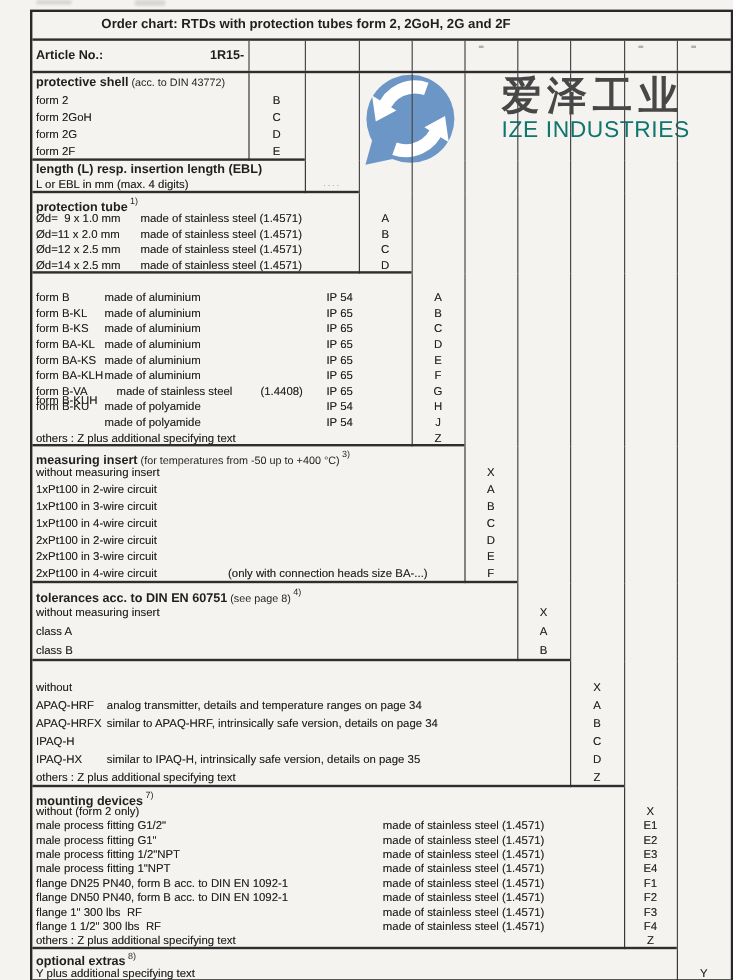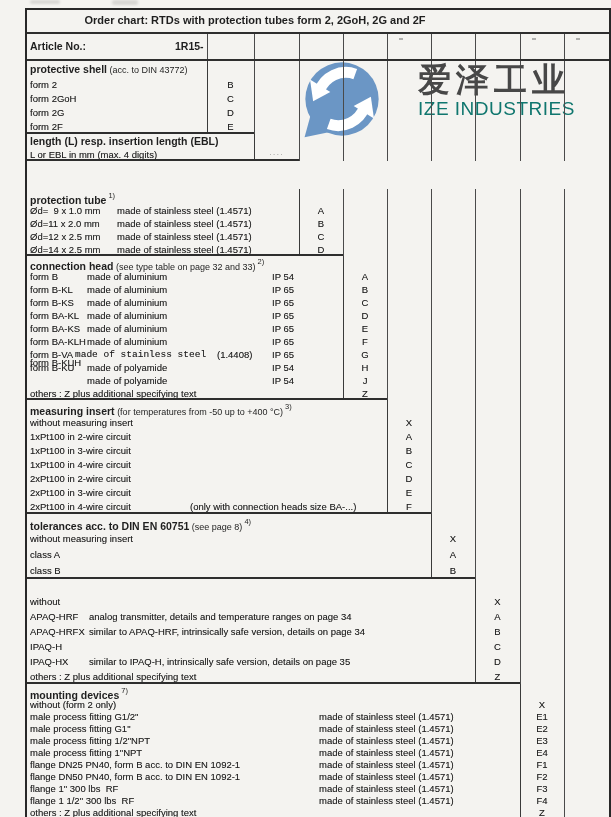--- a/index.html
+++ b/index.html
@@ -111,21 +111,21 @@
           <div class="vline dark" style="left: 227px;"></div>
           <div class="vline" style="left: 272px;"></div>
           <div class="vline" style="left: 316px;"></div>
           <div class="vline" style="left: 360px;"></div>
           <div class="vline" style="left: 404px;"></div>
           <div class="vline" style="left: 448px;"></div>
           <div class="vline" style="left: 493px;"></div>
           <div class="vline" style="left: 537px;"></div>
           <div class="sec-bottom" style="width: 272px;"></div>
         </div>
-        <div class="section" style="height: 67px; margin-top: 28px;">
+        <div class="section" style="height: 67px;">
           <div class="sec-head" style="height: 15px; line-height: 15px;"><span class="sec-title">protection tube</span><sup>1)</sup></div>
           <span class="abs" style="left: 3px; top: 15px; height: 13px; line-height: 13px;">Ød=  9 x 1.0 mm</span>
           <span class="abs" style="left: 90px; top: 15px; height: 13px; line-height: 13px;">made of stainless steel (1.4571)</span>
           <span class="abs code-cell" style="left: 272px; top: 15px; height: 13px; line-height: 13px; width: 44px;">A</span>
           <span class="abs" style="left: 3px; top: 28px; height: 13px; line-height: 13px;">Ød=11 x 2.0 mm</span>
           <span class="abs" style="left: 90px; top: 28px; height: 13px; line-height: 13px;">made of stainless steel (1.4571)</span>
           <span class="abs code-cell" style="left: 272px; top: 28px; height: 13px; line-height: 13px; width: 44px;">B</span>
           <span class="abs" style="left: 3px; top: 41px; height: 13px; line-height: 13px;">Ød=12 x 2.5 mm</span>
           <span class="abs" style="left: 90px; top: 41px; height: 13px; line-height: 13px;">made of stainless steel (1.4571)</span>
           <span class="abs code-cell" style="left: 272px; top: 41px; height: 13px; line-height: 13px; width: 44px;">C</span>
@@ -135,21 +135,20 @@
           <div class="vline dark" style="left: 272px;"></div>
           <div class="vline" style="left: 316px;"></div>
           <div class="vline" style="left: 360px;"></div>
           <div class="vline" style="left: 404px;"></div>
           <div class="vline" style="left: 448px;"></div>
           <div class="vline" style="left: 493px;"></div>
           <div class="vline" style="left: 537px;"></div>
           <div class="sec-bottom" style="width: 316px;"></div>
         </div>
         <div class="section" style="height: 144px;">
-          <div class="sec-head" style="height: 14px; line-height: 14px;"><span class="sec-title">connection head</span><span class="sec-note"> (see type table on page 32 and 33)</span><sup>2)</sup></div>
           <span class="abs" style="left: 3px; top: 14px; height: 13px; line-height: 13px;">form B</span>
           <span class="abs" style="left: 60px; top: 14px; height: 13px; line-height: 13px;">made of aluminium</span>
           <span class="abs" style="left: 245px; top: 14px; height: 13px; line-height: 13px;">IP 54</span>
           <span class="abs code-cell" style="left: 316px; top: 14px; height: 13px; line-height: 13px; width: 44px;">A</span>
           <span class="abs" style="left: 3px; top: 27px; height: 13px; line-height: 13px;">form B-KL</span>
           <span class="abs" style="left: 60px; top: 27px; height: 13px; line-height: 13px;">made of aluminium</span>
           <span class="abs" style="left: 245px; top: 27px; height: 13px; line-height: 13px;">IP 65</span>
           <span class="abs code-cell" style="left: 316px; top: 27px; height: 13px; line-height: 13px; width: 44px;">B</span>
           <span class="abs" style="left: 3px; top: 40px; height: 13px; line-height: 13px;">form B-KS</span>
           <span class="abs" style="left: 60px; top: 40px; height: 13px; line-height: 13px;">made of aluminium</span>
@@ -161,21 +160,21 @@
           <span class="abs code-cell" style="left: 316px; top: 53px; height: 13px; line-height: 13px; width: 44px;">D</span>
           <span class="abs" style="left: 3px; top: 66px; height: 13px; line-height: 13px;">form BA-KS</span>
           <span class="abs" style="left: 60px; top: 66px; height: 13px; line-height: 13px;">made of aluminium</span>
           <span class="abs" style="left: 245px; top: 66px; height: 13px; line-height: 13px;">IP 65</span>
           <span class="abs code-cell" style="left: 316px; top: 66px; height: 13px; line-height: 13px; width: 44px;">E</span>
           <span class="abs" style="left: 3px; top: 79px; height: 13px; line-height: 13px;">form BA-KLH</span>
           <span class="abs" style="left: 60px; top: 79px; height: 13px; line-height: 13px;">made of aluminium</span>
           <span class="abs" style="left: 245px; top: 79px; height: 13px; line-height: 13px;">IP 65</span>
           <span class="abs code-cell" style="left: 316px; top: 79px; height: 13px; line-height: 13px; width: 44px;">F</span>
           <span class="abs" style="left: 3px; top: 92px; height: 13px; line-height: 13px;">form B-VA</span>
-          <span class="abs" style="left: 48px; top: 92px; height: 13px; line-height: 13px; font-family: Liberation Mono, monospace;">made of stainless steel</span>
+          <span class="abs" style="left: 70px; top: 92px; height: 13px; line-height: 13px;">made of stainless steel</span>
           <span class="abs" style="left: 190px; top: 92px; height: 13px; line-height: 13px;">(1.4408)</span>
           <span class="abs" style="left: 245px; top: 92px; height: 13px; line-height: 13px;">IP 65</span>
           <span class="abs code-cell" style="left: 316px; top: 92px; height: 13px; line-height: 13px; width: 44px;">G</span>
           <span class="abs" style="left: 3px; top: 105px; height: 13px; line-height: 13px;">form B-KU</span>
           <span class="abs" style="left: 60px; top: 105px; height: 13px; line-height: 13px;">made of polyamide</span>
           <span class="abs" style="left: 245px; top: 105px; height: 13px; line-height: 13px;">IP 54</span>
           <span class="abs code-cell" style="left: 316px; top: 105px; height: 13px; line-height: 13px; width: 44px;">H</span>
           <span class="abs" style="left: 3px; top: 100px; height: 13px; line-height: 13px;">form B-KUH</span>
           <span class="abs" style="left: 60px; top: 118px; height: 13px; line-height: 13px;">made of polyamide</span>
           <span class="abs" style="left: 245px; top: 118px; height: 13px; line-height: 13px;">IP 54</span>

